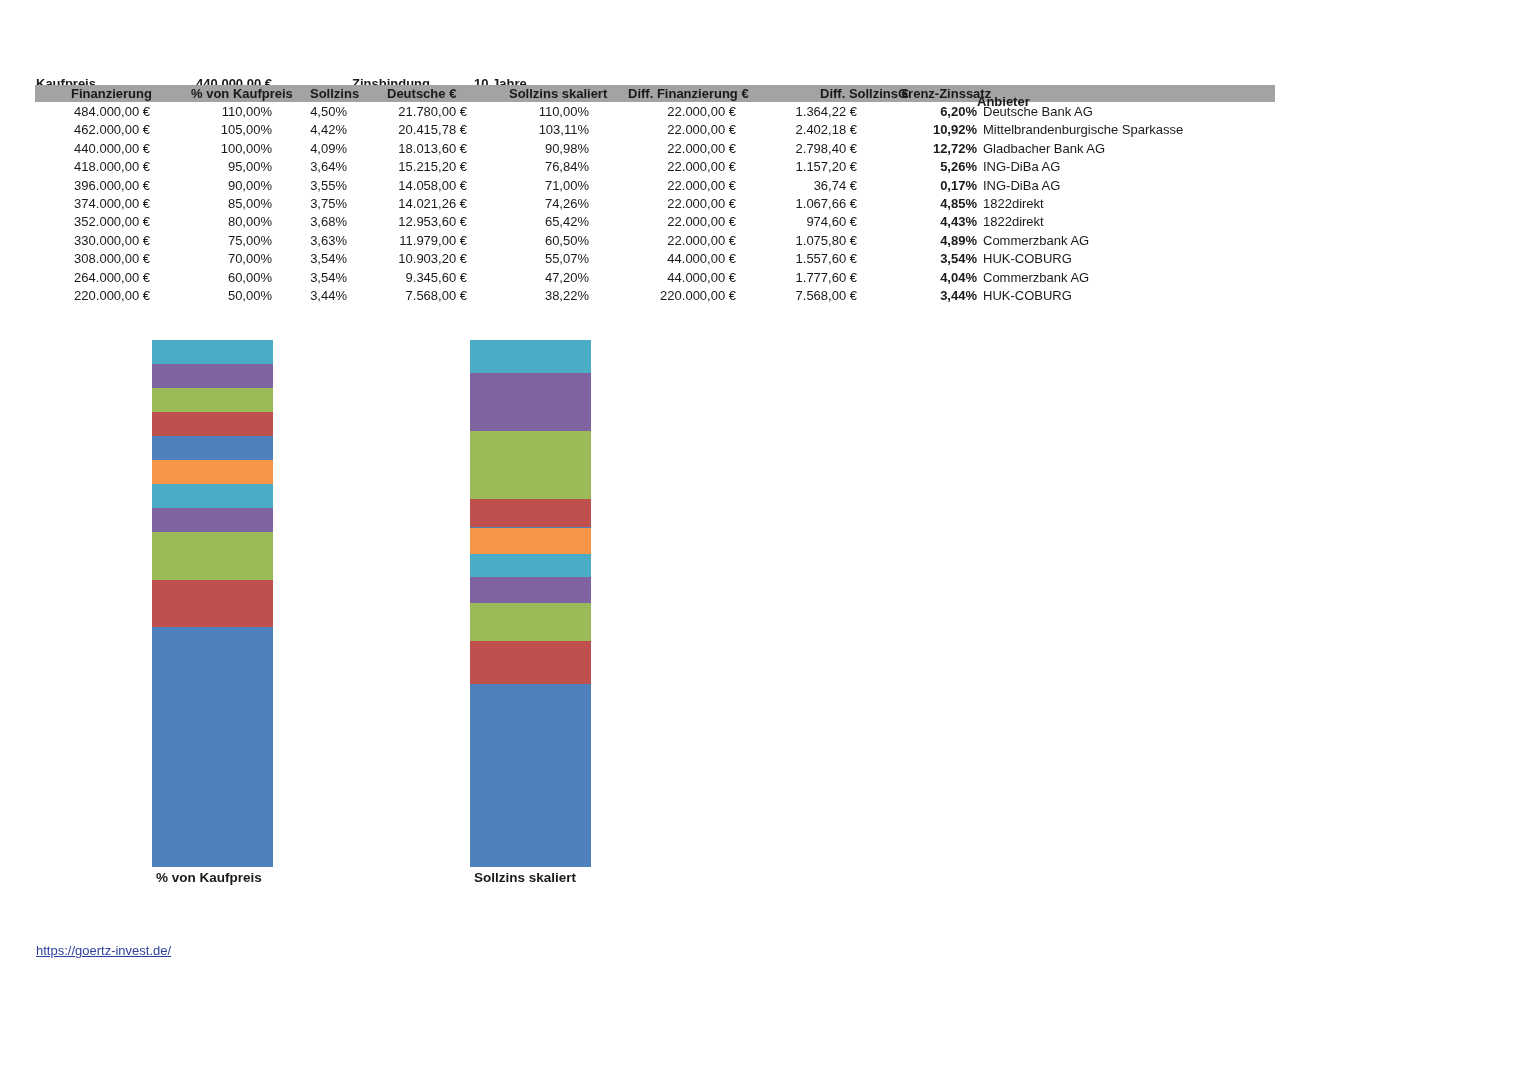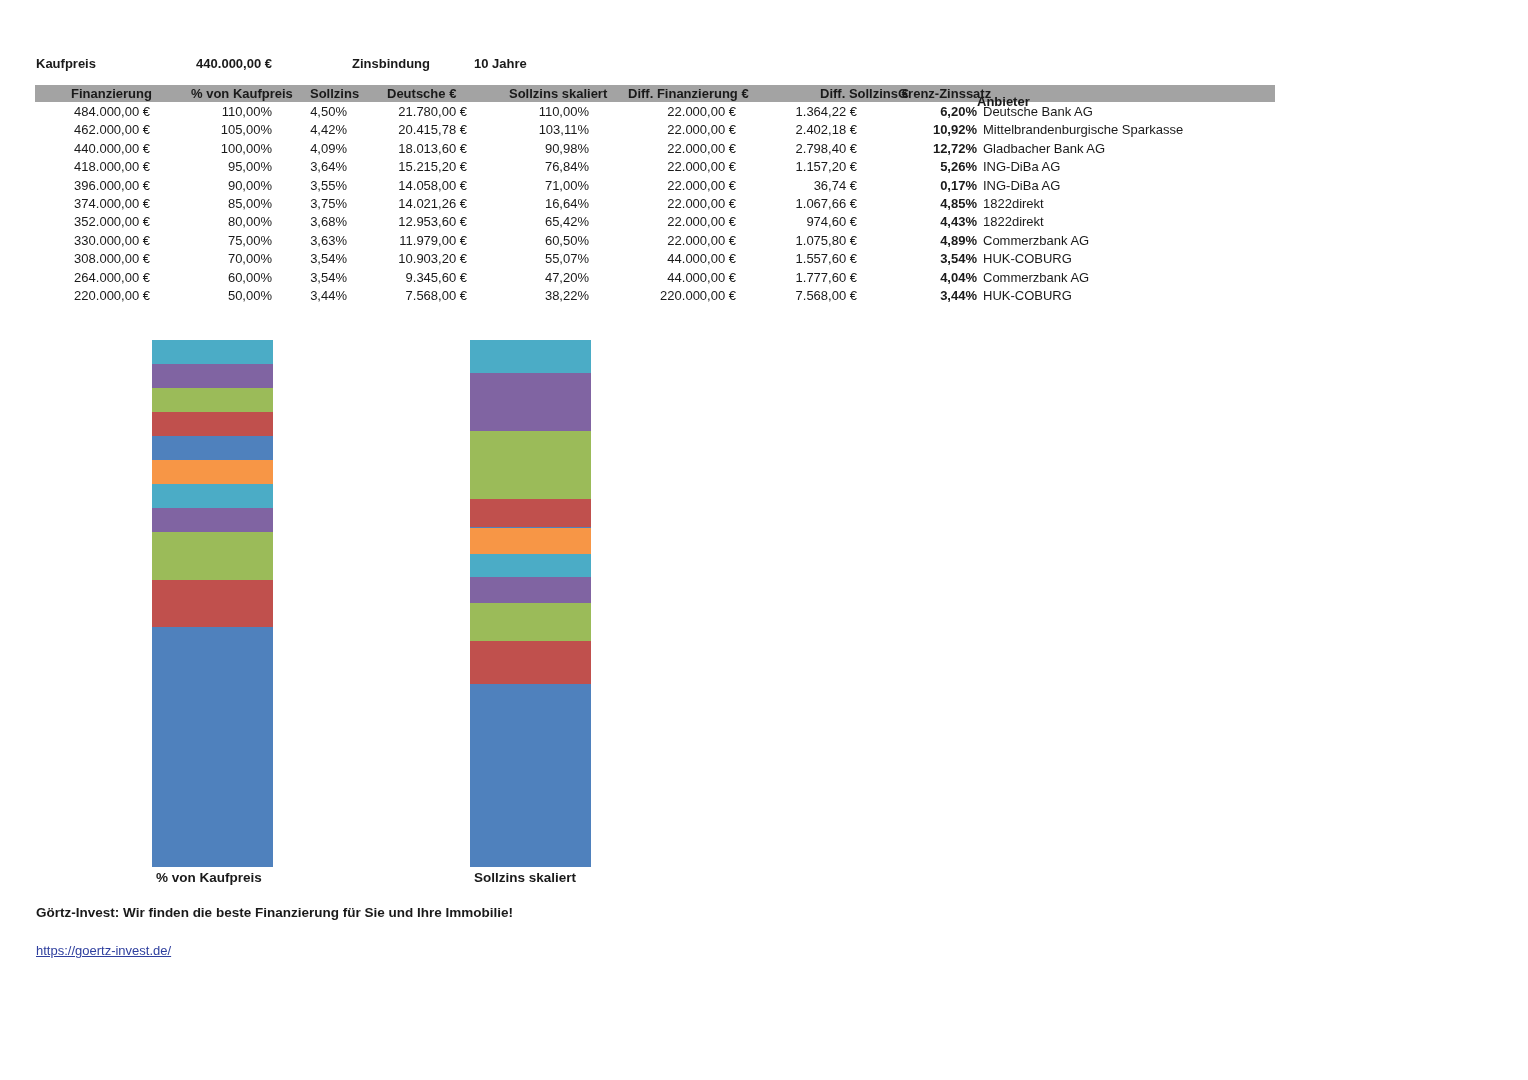--- a/index.html
+++ b/index.html
@@ -10,21 +10,21 @@
     width: 1528px;
     height: 1080px;
     background: #ffffff;
     overflow: hidden;
   }
   .abs { position: absolute; }
   .b { font-weight: bold; }
   .t13 { font-size: 13px; line-height: 16px; white-space: nowrap; }
 
   
-  .info-row { top: 56px; height: 16px; }
+  .info-row { top: 76px; height: 16px; }
 
   
   .header-band {
     left: 35px; top: 85px; width: 1240px; height: 17px;
     background: #a3a3a3;
   }
   .header-band .hlabel { position: absolute; top: 1px; font-size: 13px; font-weight: bold; white-space: nowrap; }
 
   
   .tbody { left: 0; top: 103px; width: 1348px; }
@@ -150,21 +150,21 @@
         <span class="cell c5">22.000,00 €</span>
         <span class="cell c6">36,74 €</span>
         <span class="cell c7">0,17%</span>
         <span class="cell c8">ING-DiBa AG</span>
       </div>
       <div class="trow">
         <span class="cell c0">374.000,00 €</span>
         <span class="cell c1">85,00%</span>
         <span class="cell c2">3,75%</span>
         <span class="cell c3">14.021,26 €</span>
-        <span class="cell c4">16,64%</span>
+        <span class="cell c4">74,26%</span>
         <span class="cell c5">22.000,00 €</span>
         <span class="cell c6">1.067,66 €</span>
         <span class="cell c7">4,85%</span>
         <span class="cell c8">1822direkt</span>
       </div>
       <div class="trow">
         <span class="cell c0">352.000,00 €</span>
         <span class="cell c1">80,00%</span>
         <span class="cell c2">3,68%</span>
         <span class="cell c3">12.953,60 €</span>
@@ -242,18 +242,17 @@
       <div class="seg" style="height: 25.823px; background: rgb(247, 150, 70);"></div>
       <div class="seg" style="height: 0.910273px; background: rgb(79, 129, 189);"></div>
       <div class="seg" style="height: 27.9789px; background: rgb(192, 80, 77);"></div>
       <div class="seg" style="height: 67.7435px; background: rgb(155, 187, 89);"></div>
       <div class="seg" style="height: 58.1137px; background: rgb(128, 100, 162);"></div>
       <div class="seg" style="height: 33.0094px; background: rgb(75, 172, 198);"></div>
     </div>
   <div class="bar-label bar-label-1">% von Kaufpreis</div>
   <div class="bar-label bar-label-2">Sollzins skaliert</div>
 
-  <div class="abs footer-headline">Görtz-Invest: Wir finden die beste Finanzierung für Sie und Ihre Immobilie!</div>
   <div class="abs footer-link">
     <a href="#">https://goertz-invest.de/</a>
   </div>
 
 </div>
 
 </body></html>

